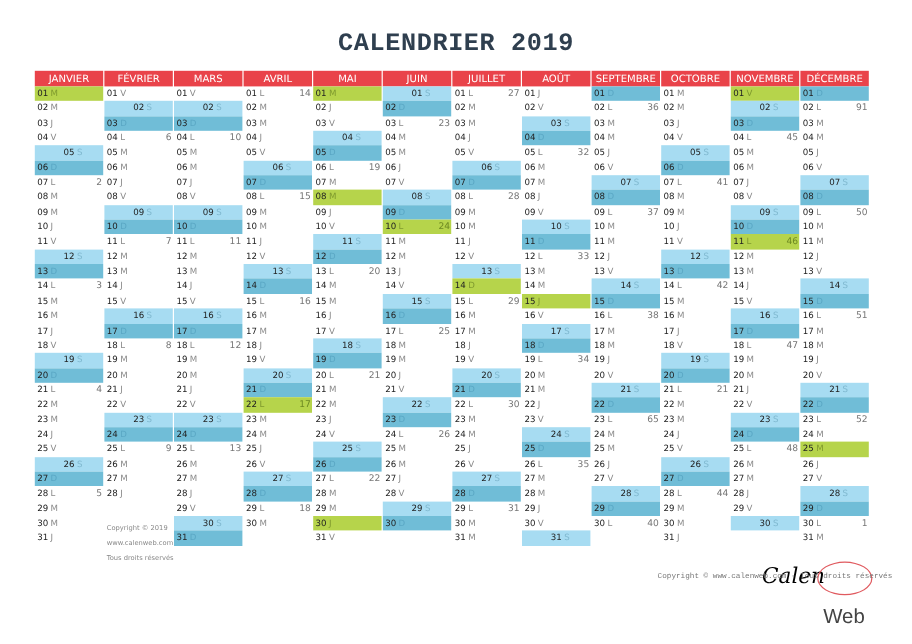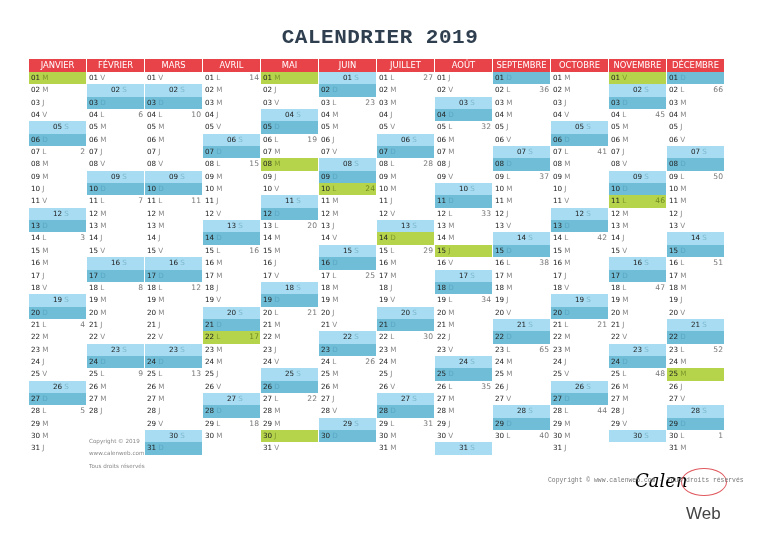--- a/index.html
+++ b/index.html
@@ -395,21 +395,21 @@
       <div class="cell"><span class="n">25</span><span class="d">L</span><span class="wk">48</span></div>
       <div class="cell"><span class="n">26</span><span class="d">M</span></div>
       <div class="cell"><span class="n">27</span><span class="d">M</span></div>
       <div class="cell"><span class="n">28</span><span class="d">J</span></div>
       <div class="cell"><span class="n">29</span><span class="d">V</span></div>
       <div class="cell sat"><span class="n">30</span><span class="d">S</span></div>
     </div>
     <div class="col">
       <div class="head">DÉCEMBRE</div>
       <div class="cell sun"><span class="n">01</span><span class="d">D</span></div>
-      <div class="cell"><span class="n">02</span><span class="d">L</span><span class="wk">66</span></div>
+      <div class="cell"><span class="n">02</span><span class="d">L</span><span class="wk">91</span></div>
       <div class="cell"><span class="n">03</span><span class="d">M</span></div>
       <div class="cell"><span class="n">04</span><span class="d">M</span></div>
       <div class="cell"><span class="n">05</span><span class="d">J</span></div>
       <div class="cell"><span class="n">06</span><span class="d">V</span></div>
       <div class="cell sat"><span class="n">07</span><span class="d">S</span></div>
       <div class="cell sun"><span class="n">08</span><span class="d">D</span></div>
       <div class="cell"><span class="n">09</span><span class="d">L</span><span class="wk">50</span></div>
       <div class="cell"><span class="n">10</span><span class="d">M</span></div>
       <div class="cell"><span class="n">11</span><span class="d">M</span></div>
       <div class="cell"><span class="n">12</span><span class="d">J</span></div>

